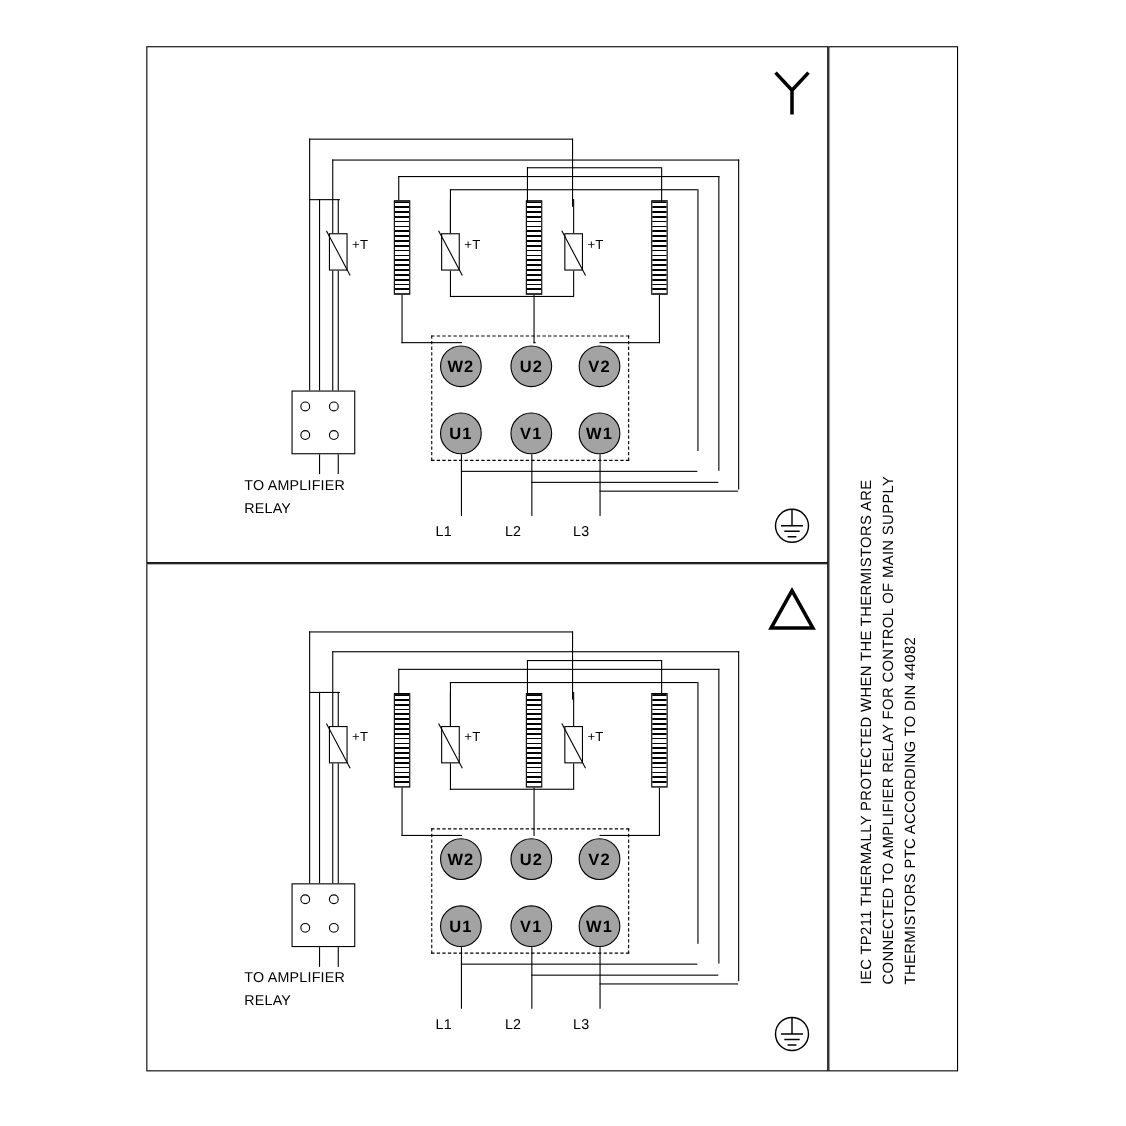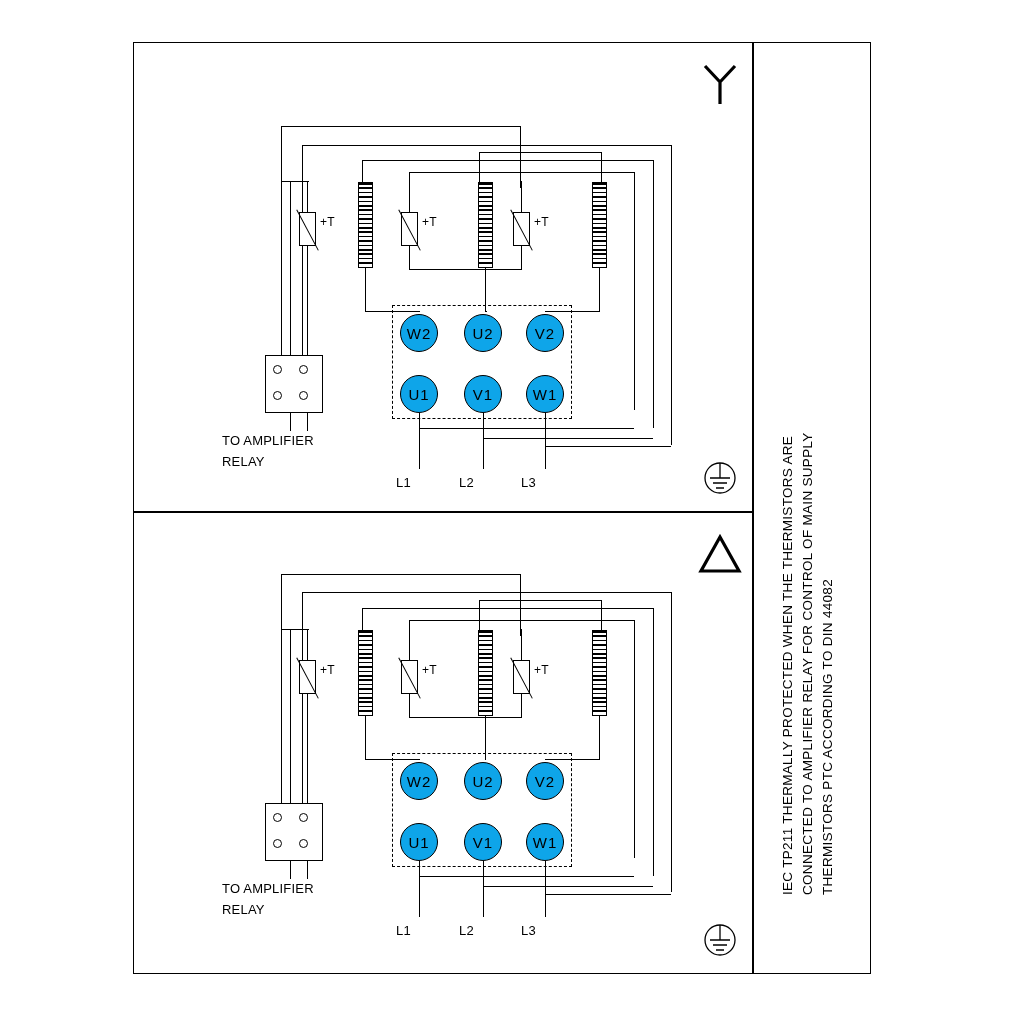--- a/index.html
+++ b/index.html
@@ -9,22 +9,22 @@
   .hl{height:1px;}
   .vl{width:1px;}
 
   .frame{position:absolute;border:1px solid #000;box-sizing:border-box;}
 
   .label{position:absolute;font-size:13px;letter-spacing:.2px;white-space:nowrap;}
   .label.small{font-size:12px;}
 
   
   .term{position:absolute;width:38px;height:38px;border:1.4px solid #000;border-radius:50%;
-        box-sizing:border-box;background:#0ea5e9;display:flex;align-items:center;justify-content:center;
-        font-size:15px;letter-spacing:1px;}
+        box-sizing:border-box;background:#a3a3a3;display:flex;align-items:center;justify-content:center;
+        font-size:15px;letter-spacing:1px;font-weight:bold;}
 
   
   .dashbox{position:absolute;border:1.2px dashed #000;box-sizing:border-box;}
 
   
   .coil{position:absolute;border:1.2px solid #000;box-sizing:border-box;background:
       repeating-linear-gradient(to bottom,#000 0 1.6px,#fff 1.6px 4.4px);}
 
   
   .therm{position:absolute;width:17px;height:34px;border:1.3px solid #000;box-sizing:border-box;background:#fff;}

